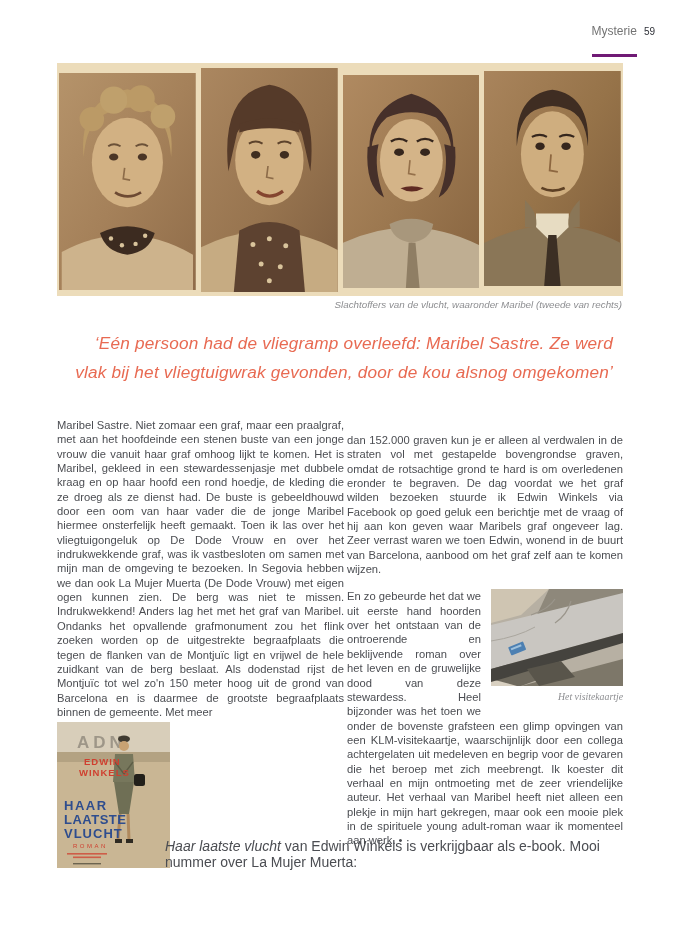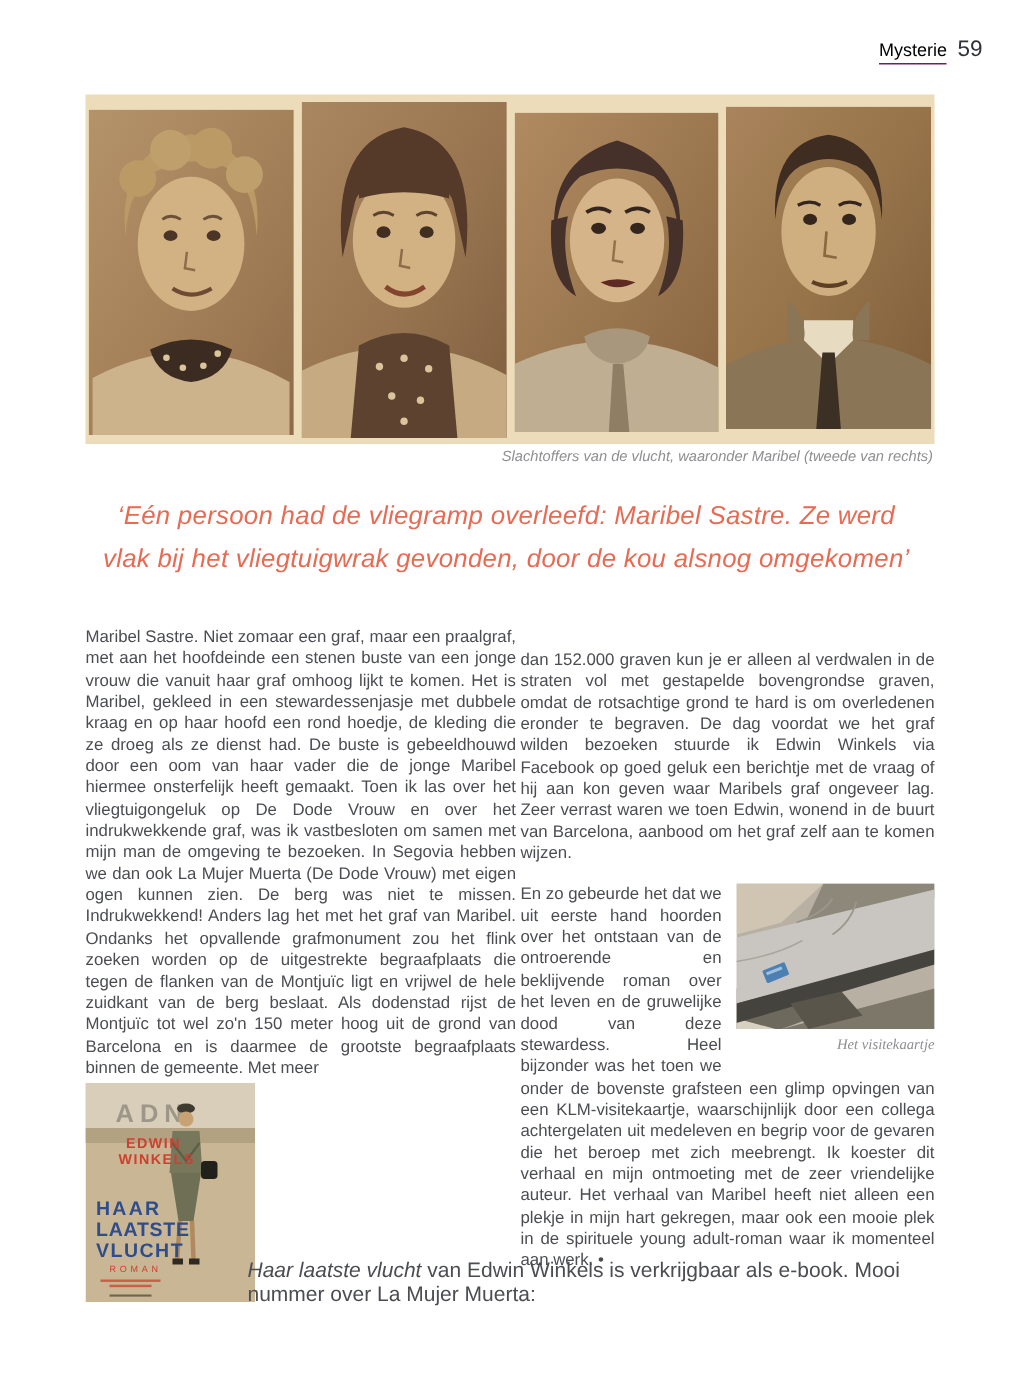--- a/index.html
+++ b/index.html
@@ -5,22 +5,22 @@
   * { margin:0; padding:0; box-sizing:border-box; }
   html,body { background:#ffffff; }
   body { font-family:"Liberation Sans", sans-serif; }
   .page {
     position:relative; width:675px; height:926px; background:#ffffff;
     overflow:hidden; margin:0 auto;
   }
 
   
   .header { position:absolute; top:24px; right:20px; display:flex; align-items:baseline; gap:7px; }
-  .section-label { font-size:12px; color:#000000; padding-bottom:2px; border-bottom:1px solid #701a75; }
-  .page-number { font-size:15px; color:#2f3138; }
+  .section-label { font-size:12px; color:#737373; padding-bottom:16px; border-bottom:3px solid #701a75; }
+  .page-number { font-size:10px; color:#2f3138; }
 
   
   .photo-strip {
     position:absolute; left:57px; top:63px; width:566px; height:233px;
     background:#ecdcba; display:flex; gap:5px; padding:4px 2px;
   }
   .photo { flex:1; overflow:hidden; }
   .photo svg { width:100%; height:100%; display:block; }
   .p1 { margin-top:6px; margin-bottom:2px; }
   .p2 { margin-top:1px; }
@@ -29,21 +29,21 @@
 
   .photo-caption {
     position:absolute; right:53px; top:299px; width:480px;
     font-size:9.8px; font-style:italic; color:#8d8e91; text-align:right;
   }
 
   
   .pull-quote {
     position:absolute; left:62px; top:329px; width:551px;
     font-size:17.2px; font-style:italic; color:#e86a52;
-    text-align:center; line-height:29px; letter-spacing:.2px;
+    text-align:right; line-height:29px; letter-spacing:.2px;
   }
 
   
   .body-text { font-size:11.2px; line-height:14.35px; color:#4b4d52; text-align:justify; }
   .col-left  { position:absolute; left:57px;  top:418px; width:287px; }
   .col-right { position:absolute; left:347px; top:433px; width:276px; }
   .col-right p + p { margin-top:13px; }
 
   .visite-figure {
     float:right; width:132px; margin-left:10px; margin-bottom:4px;font-family:Liberation Serif, serif;

